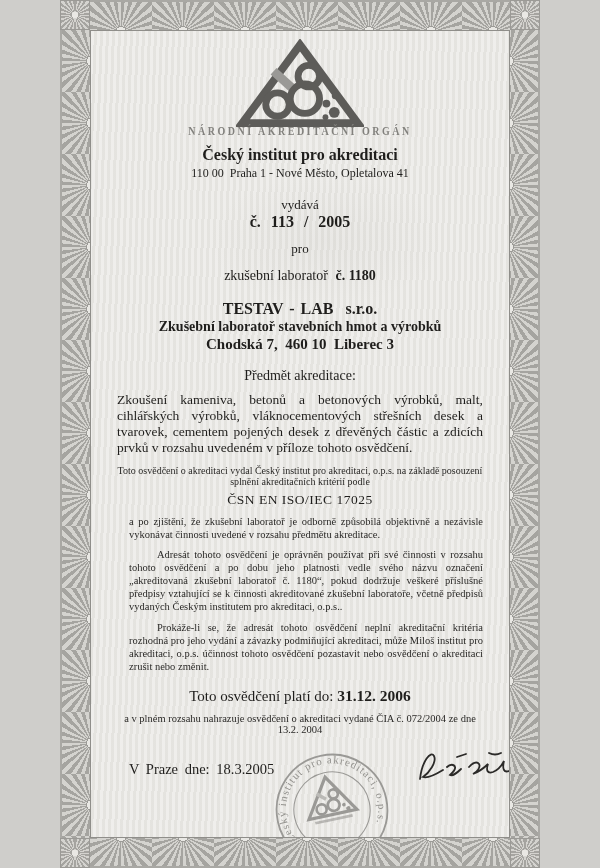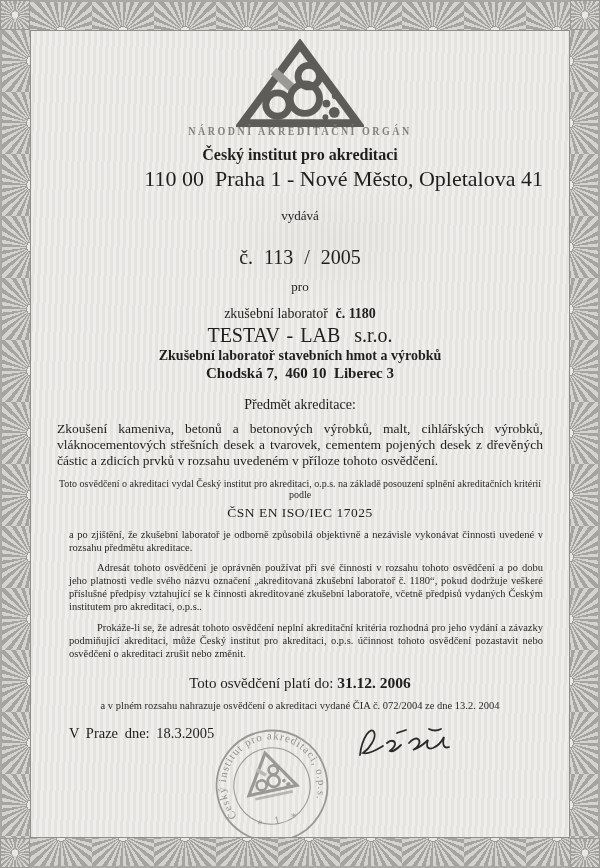--- a/index.html
+++ b/index.html
@@ -1,17 +1,17 @@
 <!DOCTYPE html>
 <html lang="cs"><head>
 <meta charset="utf-8">
 <style>
   html,body{margin:0;padding:0;background:#cfcecb;}
   .cert{
-    position:relative;width:600px;height:868px;margin:0 auto;
+    position:relative;width:480px;height:868px;margin:0 auto;
     background:#d8d7d3;overflow:hidden;
     font-family:"Liberation Serif","DejaVu Serif",serif;
     color:#1f1e1c;
   }
   
   .edge{position:absolute;background-color:#d2d1cd;}
   .edge-top{top:0;left:30px;right:30px;height:30px;
     background-image:
       radial-gradient(circle at 50% 100%, #e9e8e4 0 5px, #9b9a96 5px 6px, rgba(0,0,0,0) 6px),
       repeating-conic-gradient(from 262deg at 50% 100%, #a5a4a0 0deg 7deg, #d4d3cf 7deg 14deg);
@@ -51,46 +51,46 @@
   }
   .center{text-align:center;}
   .pre{white-space:pre-wrap;}
 
   
   .logo{display:block;margin:2px auto 0 auto;}
   .logo-caption{font-size:10px;color:#82817d;letter-spacing:2.5px;font-weight:bold;
     margin-top:-4px;transform:scaleY(1.15);}
   .issuer-name{font-size:16px;font-weight:bold;margin-top:10px;}
   .issuer-sub{font-size:12px;margin-top:1px;}
-  .issuer-addr{font-size:22px;margin-top:2px;text-align:right;}
+  .issuer-addr{font-size:12px;margin-top:2px;}
   .issues{font-size:13px;margin-top:16px;}
 
   .doc-title{font-size:32px;font-weight:bold;letter-spacing:1.5px;margin-top:8px;}
-  .cert-no{font-size:20px;font-weight:normal;margin-top:22px;word-spacing:6px;}
+  .cert-no{font-size:16px;font-weight:bold;word-spacing:6px;}
   .for-label{font-size:13px;margin-top:10px;}
   .lab-line{font-size:14px;margin-top:11px;}
   .lab-line b{margin-left:4px;margin-top:32px;}
-  .company{font-size:20px;font-weight:normal;margin-top:2px;word-spacing:2px;}
+  .company{font-size:16px;font-weight:bold;margin-top:16px;word-spacing:2px;}
   .lab-desc{font-size:14px;font-weight:bold;margin-top:1px;}
   .lab-addr{font-size:15px;font-weight:bold;margin-top:1px;}
 
   .subject-head{font-size:14px;margin-top:15px;}
   p.body{font-size:13.5px;line-height:1.18;text-align:justify;margin:8px 0 0 0;}
   p.small{font-size:10.5px;line-height:1.25;text-align:justify;margin:7px 0 0 12px;color:#2a2927;}
   p.small.indent{text-indent:28px;}
   .small-center{font-size:10px;color:#2a2927;margin-top:9px;}
   .standard{font-size:13.5px;margin-top:5px;letter-spacing:0.5px;}
 
   .validity{font-size:15px;margin-top:14px;}
   .validity b{font-size:15.5px;}
   .replaces{font-size:10.5px;color:#2a2927;margin-top:8px;text-align:center;}
 
   
   .footer{position:relative;height:112px;margin-top:10px;}
-  .place-date{position:absolute;left:12px;top:4px;font-size:14.5px;word-spacing:3px;}
+  .place-date{position:absolute;left:12px;top:16px;font-size:14.5px;word-spacing:3px;}
   .stamp-wrap{position:absolute;left:156px;top:6px;width:118px;height:118px;
     transform:rotate(-12deg);opacity:0.85;z-index:0;}
   .sig-scribble{position:absolute;left:292px;top:0px;}
 </style>
 </head>
 <body>
 
 <div class="cert">
 
   <div class="edge edge-top"></div>
@@ -140,21 +140,21 @@
     <div class="center lab-desc">Zkušební laboratoř stavebních hmot a výrobků</div>
     <div class="center lab-addr pre">Chodská 7,  460 10  Liberec 3</div>
 
     <div class="center subject-head">Předmět akreditace:</div>
     <p class="body">Zkoušení kameniva, betonů a betonových výrobků, malt, cihlářských výrobků, vláknocementových střešních desek a tvarovek, cementem pojených desek z dřevěných částic a zdicích prvků v rozsahu uvedeném v příloze tohoto osvědčení.</p>
 
     <div class="center small-center">Toto osvědčení o akreditaci vydal Český institut pro akreditaci, o.p.s. na základě posouzení splnění akreditačních kritérií podle</div>
     <div class="center standard">ČSN EN ISO/IEC 17025</div>
     <p class="small">a po zjištění, že  zkušební laboratoř je odborně způsobilá objektivně a nezávisle vykonávat činnosti uvedené v rozsahu předmětu akreditace.</p>
     <p class="small indent">Adresát tohoto osvědčení je oprávněn používat při své činnosti v rozsahu tohoto osvědčení a po dobu jeho platnosti vedle svého názvu označení „akreditovaná zkušební laboratoř č. 1180“, pokud dodržuje veškeré příslušné předpisy vztahující se k činnosti akreditované zkušební laboratoře, včetně předpisů vydaných Českým institutem pro akreditaci, o.p.s..</p>
-    <p class="small indent">Prokáže-li se, že adresát tohoto osvědčení neplní akreditační kritéria rozhodná pro jeho vydání a závazky podmiňující akreditaci, může Český institut pro akreditaci, o.p.s. účinnost tohoto osvědčení pozastavit nebo osvědčení o akreditaci zrušit nebo změnit.</p>
+    <p class="small indent">Prokáže-li se, že adresát tohoto osvědčení neplní akreditační kritéria rozhodná pro jeho vydání a závazky podmiňující akreditaci, může Miloš institut pro akreditaci, o.p.s. účinnost tohoto osvědčení pozastavit nebo osvědčení o akreditaci zrušit nebo změnit.</p>
 
     <div class="center validity">
       <span>Toto osvědčení platí do:</span>
       <b>31.12. 2006</b>
     </div>
     <div class="center replaces">a v plném rozsahu nahrazuje osvědčení o akreditaci vydané ČIA č. 072/2004 ze dne 13.2. 2004</div>
 
     <div class="footer">
       <div class="place-date">
         <span>V Praze dne:</span>

